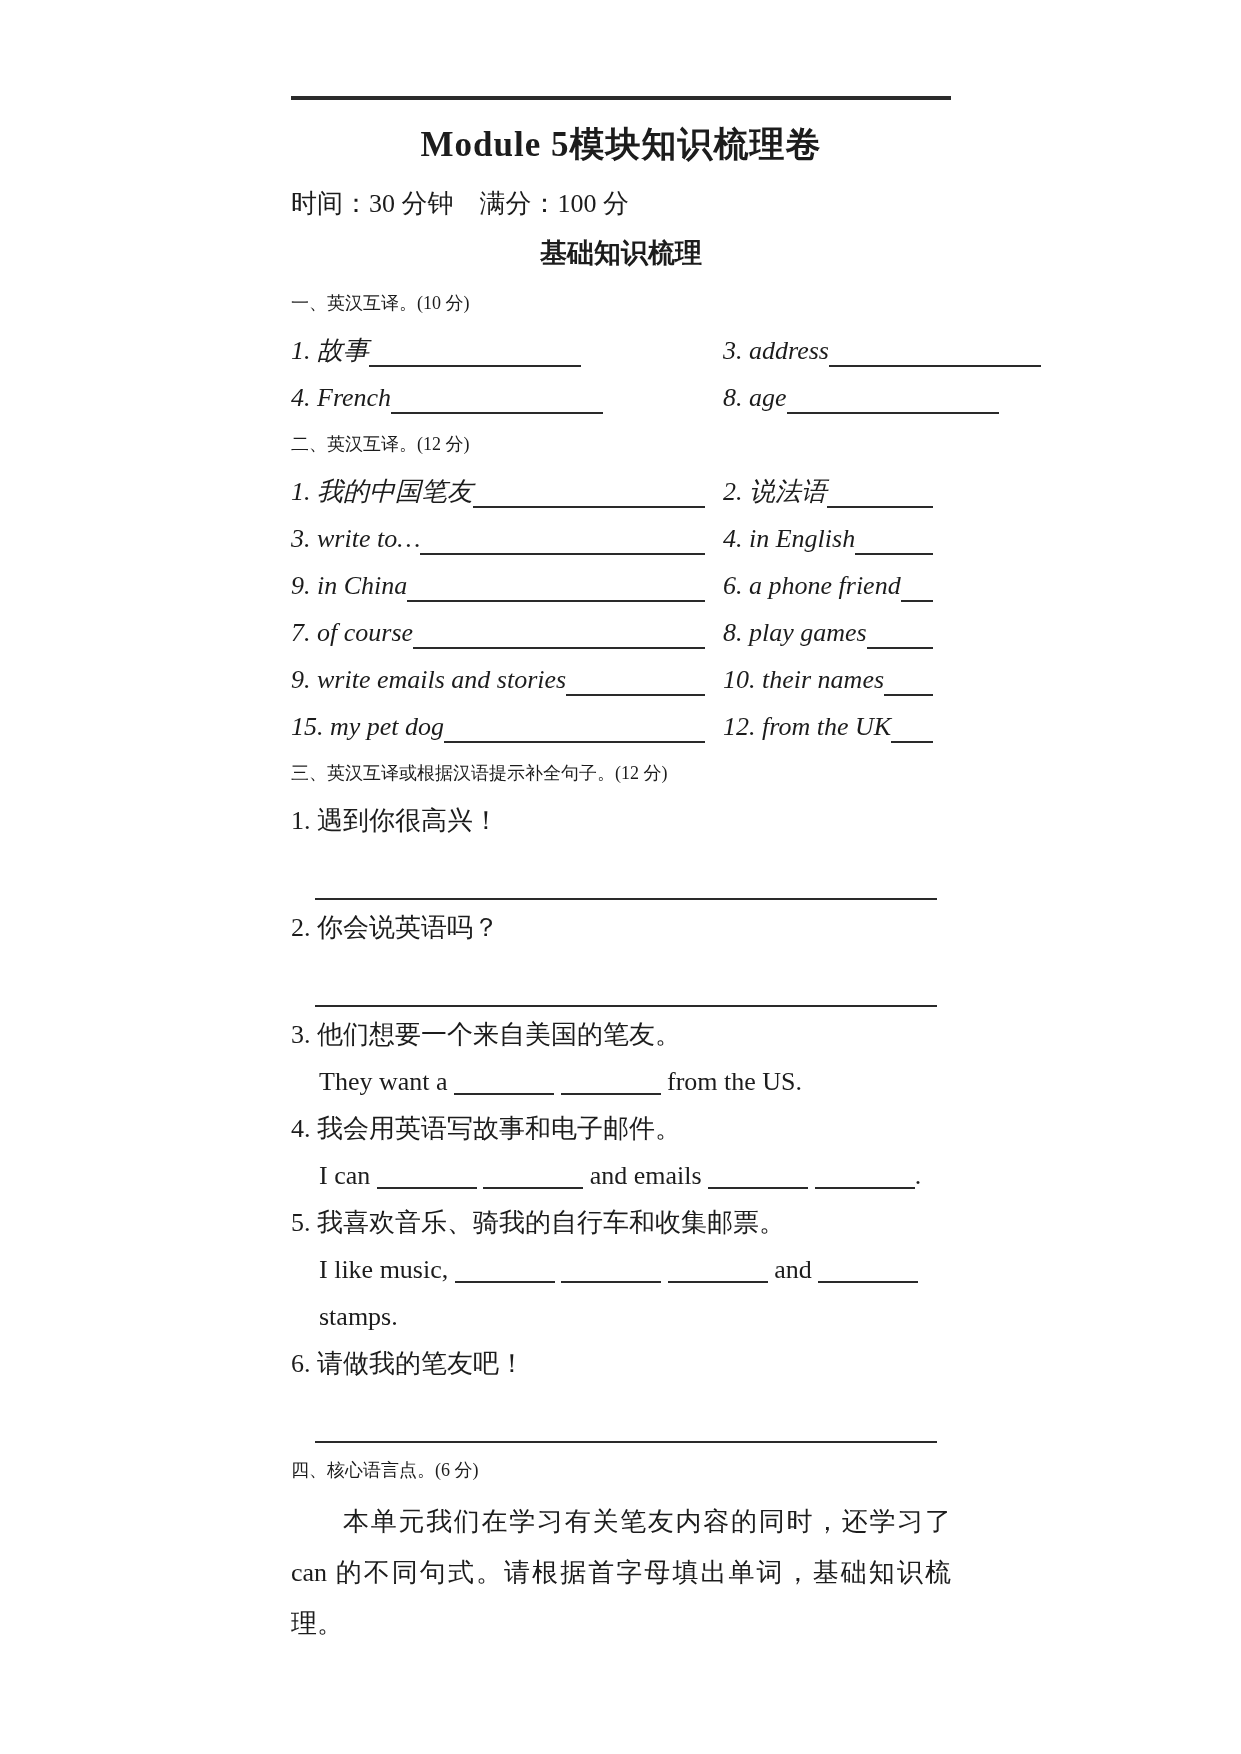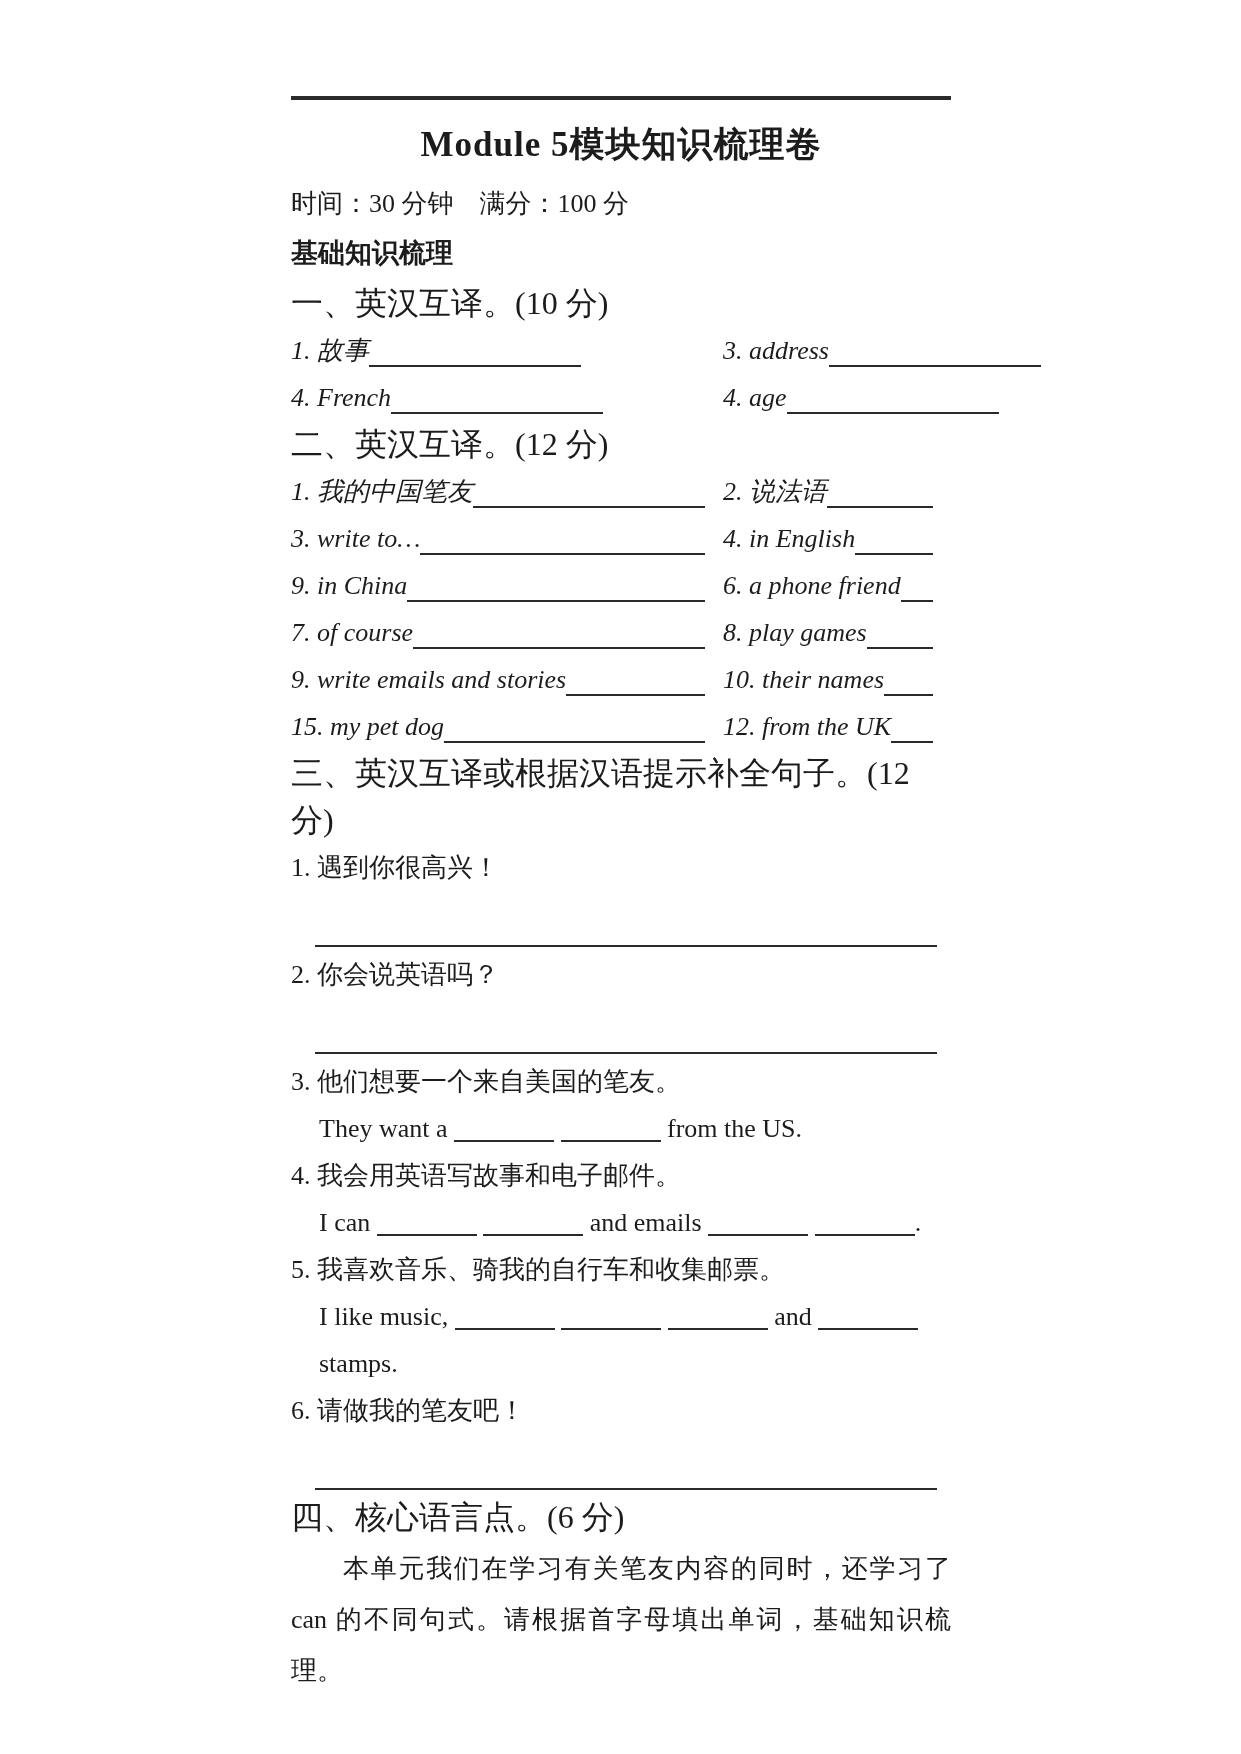--- a/index.html
+++ b/index.html
@@ -33,26 +33,27 @@
     letter-spacing: 1px;
   }
   .meta {
     margin-top: 16px;
     text-align: left;
     font-size: 26px;
     line-height: 40px;
   }
   .subtitle {
     margin: 8px 0 6px 0;
+    text-align: center;
     font-size: 27px;
     font-weight: bold;
     line-height: 42px;
   }
   .sec-head {
-    font-size: 32px;
+    font-size: 18px;
     line-height: 47px;
   }
   .grid {
     display: grid;
     grid-template-columns: 432px 1fr;
   }
   .item {
     display: flex;
     align-items: flex-end;
     font-size: 26px;
@@ -119,21 +120,21 @@
       </div>
     <div class="item">
         <span>3. address</span>
         <span class="blank"></span>
       </div>
     <div class="item">
         <span>4. French</span>
         <span class="blank"></span>
       </div>
     <div class="item">
-        <span>4. age</span>
+        <span>8. age</span>
         <span class="blank"></span>
       </div>
   </div>
 
   <div class="sec-head">二、英汉互译。(12 分)</div>
   <div class="grid s2">
     <div class="item">
         <span>1. 我的中国笔友</span>
         <span class="blank"></span>
       </div>

